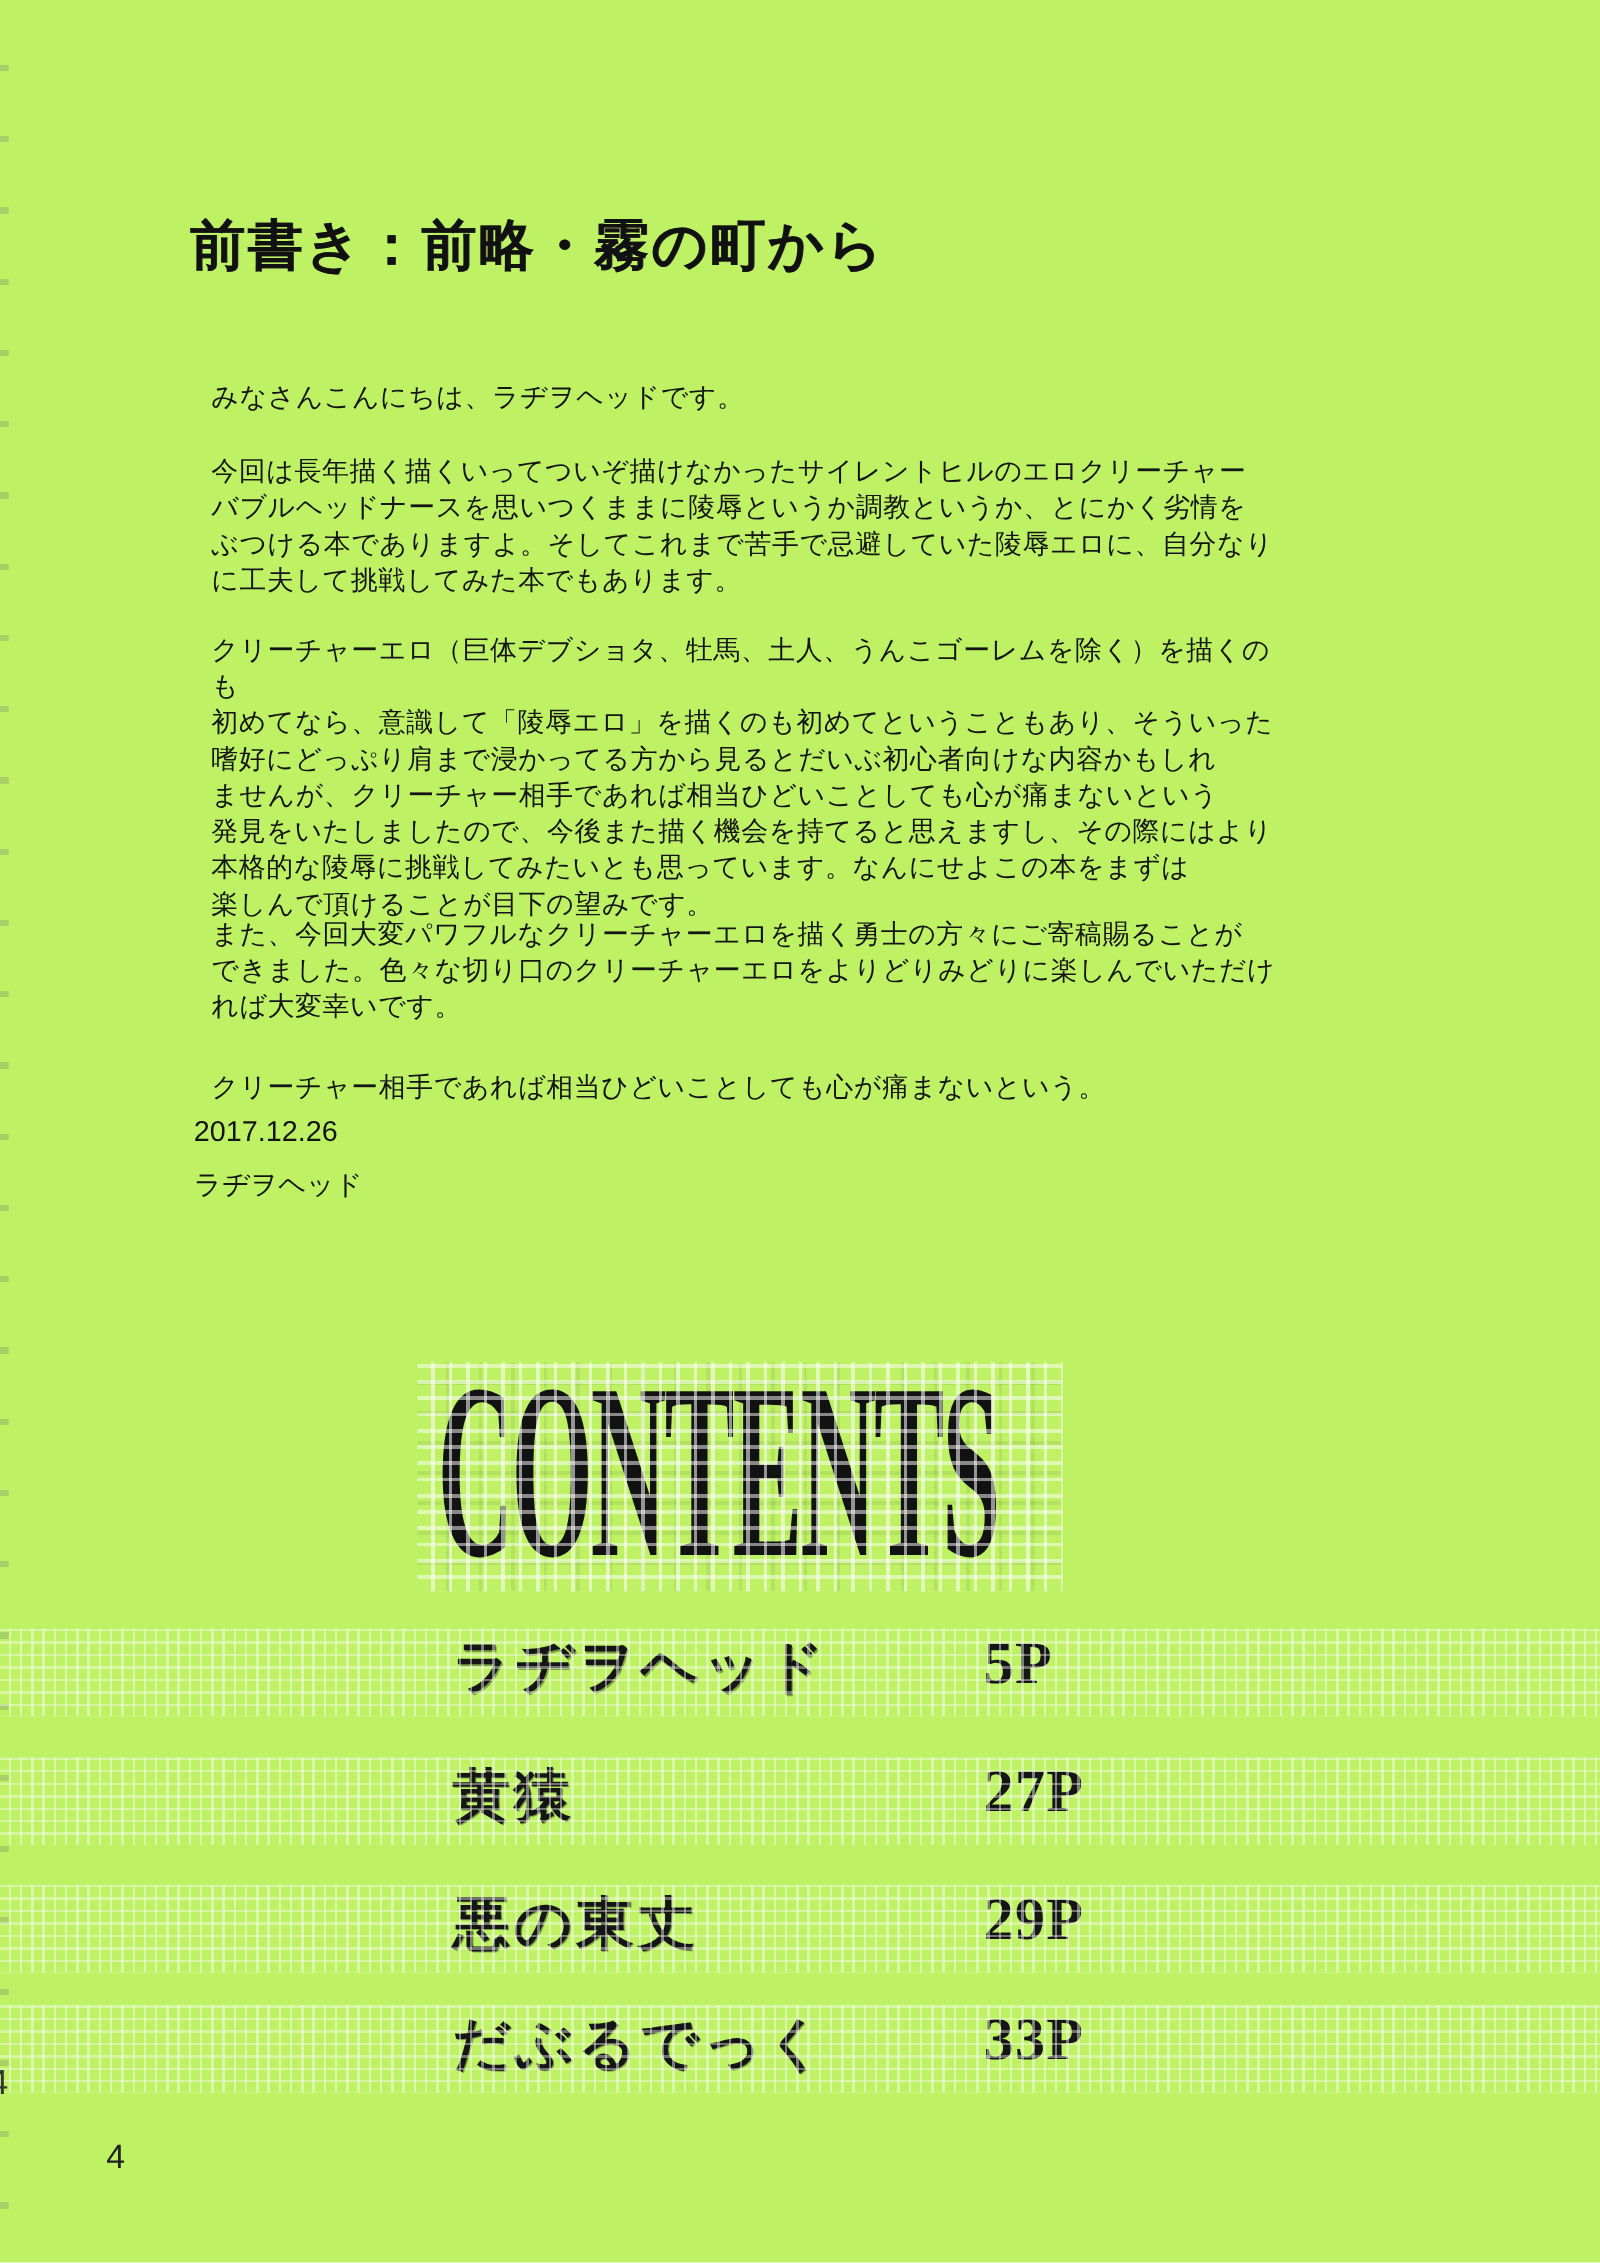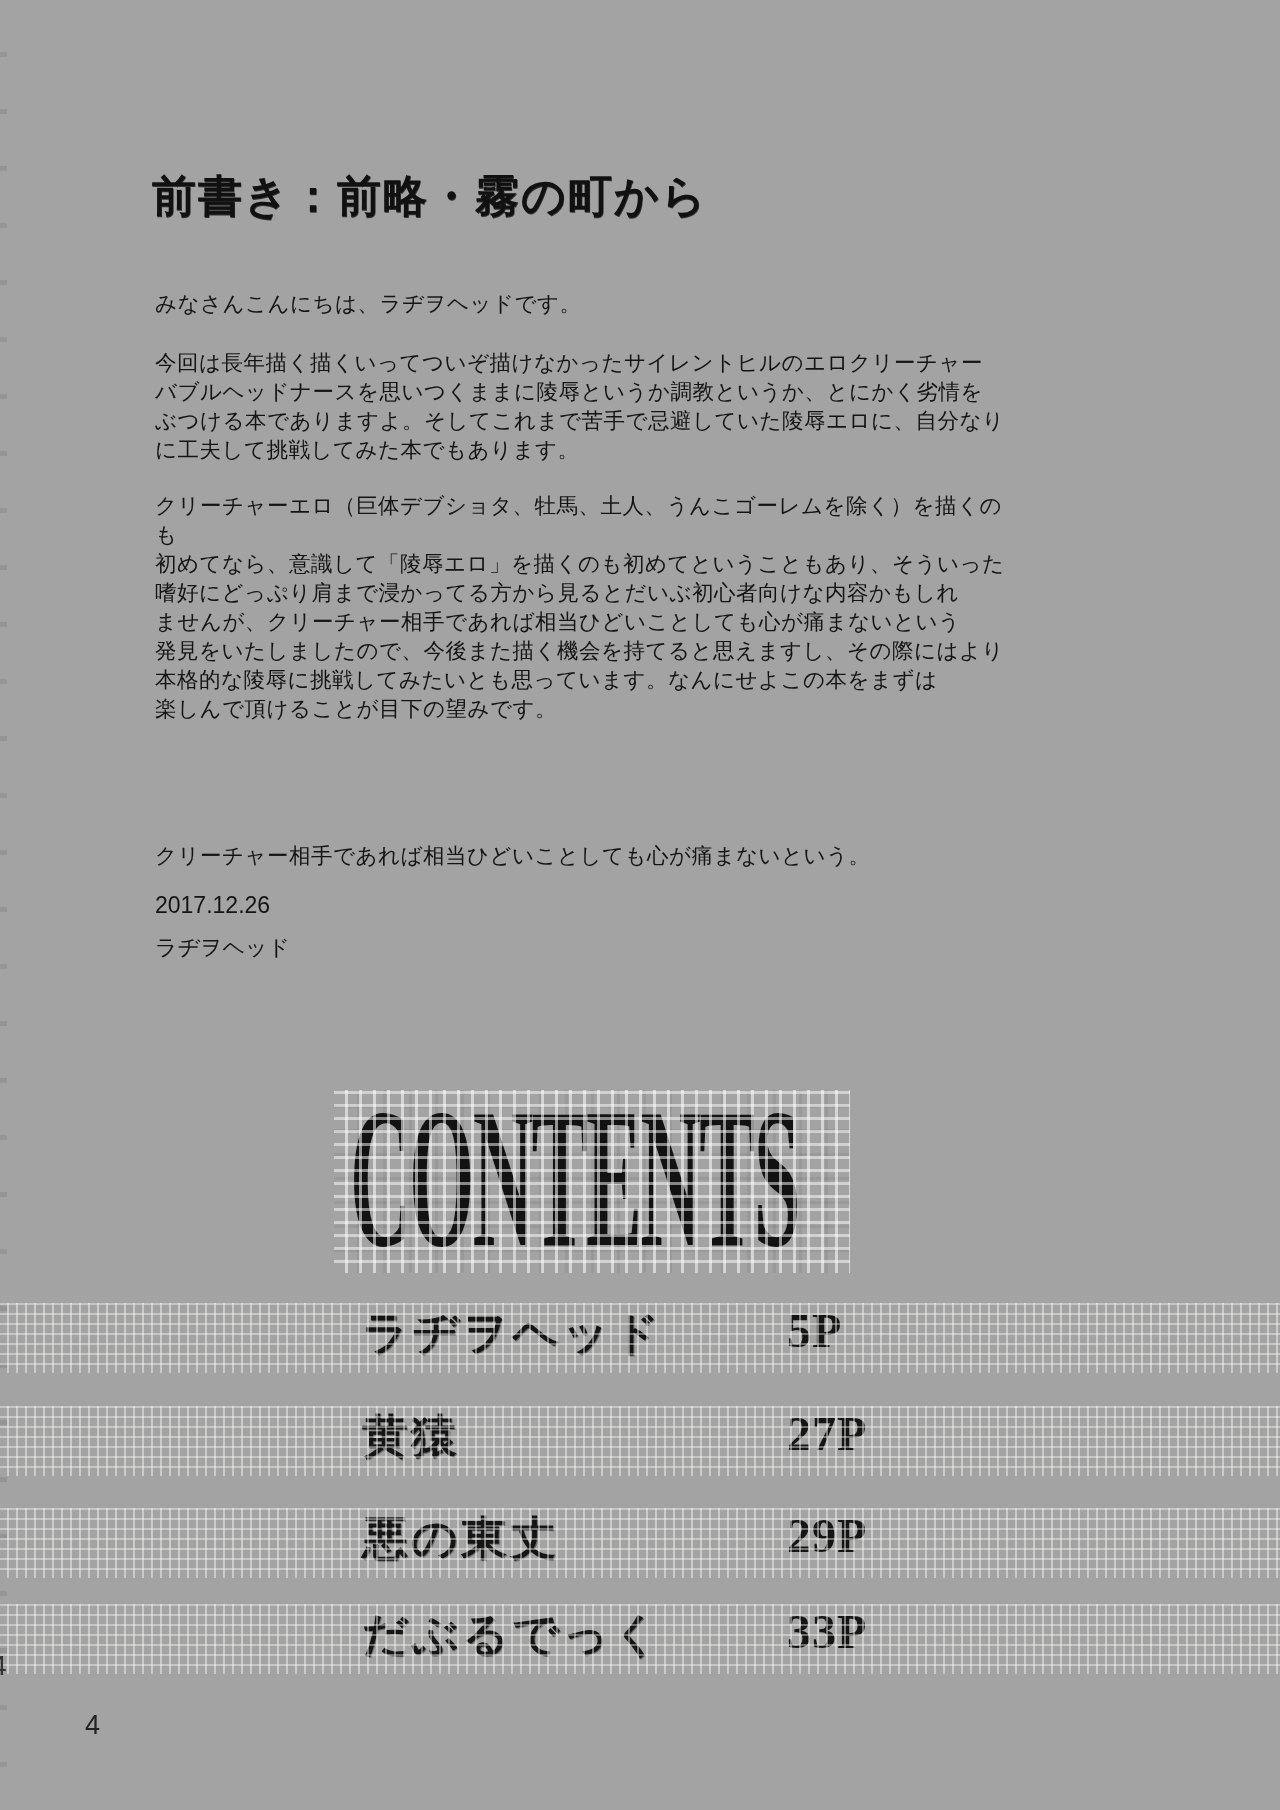--- a/index.html
+++ b/index.html
@@ -1,39 +1,39 @@
 <!DOCTYPE html>
 <html><head>
 <meta charset="utf-8">
 <style>
   html,body{margin:0;padding:0;background:#ffffff;}
   .page{
     position:relative;
     width:1280px;height:1810px;
-    background:#a3a3a3;
+    background:#bef264;
     overflow:hidden;
     color:#161616;
     font-family:"Liberation Serif","DejaVu Serif",serif;
   }
   
   .edge-strip{
     position:absolute;left:0;top:0;width:7px;height:100%;
     background:repeating-linear-gradient(180deg,
       transparent 0 52px,
       rgba(110,110,110,0.38) 52px 57px);
     opacity:.7;
   }
   .preface-title{
     position:absolute;left:152px;top:138px;
     font-size:44px;font-weight:bold;letter-spacing:2px;
     color:#111;
     text-shadow:0.5px 0.5px 0 #333;
   }
   .body-par{
-    position:absolute;left:155px;width:860px;margin:0;
+    position:absolute;left:155px;width:860px;margin:14px;
     font-size:21.5px;line-height:29px;
     white-space:pre-line;
     color:#141414;
     letter-spacing:0.5px;
   }
   .p1{top:290px;}
   .p2{top:349px;}
   .p3{top:492px;}
   .p4{top:719px;}
   .p5{top:842px;}
@@ -108,20 +108,23 @@
 バブルヘッドナースを思いつくままに陵辱というか調教というか、とにかく劣情を
 ぶつける本でありますよ。そしてこれまで苦手で忌避していた陵辱エロに、自分なり
 に工夫して挑戦してみた本でもあります。</p>
   <p class="body-par p3">クリーチャーエロ（巨体デブショタ、牡馬、土人、うんこゴーレムを除く）を描くのも
 初めてなら、意識して「陵辱エロ」を描くのも初めてということもあり、そういった
 嗜好にどっぷり肩まで浸かってる方から見るとだいぶ初心者向けな内容かもしれ
 ませんが、クリーチャー相手であれば相当ひどいことしても心が痛まないという
 発見をいたしましたので、今後また描く機会を持てると思えますし、その際にはより
 本格的な陵辱に挑戦してみたいとも思っています。なんにせよこの本をまずは
 楽しんで頂けることが目下の望みです。</p>
+  <p class="body-par p4">また、今回大変パワフルなクリーチャーエロを描く勇士の方々にご寄稿賜ることが
+できました。色々な切り口のクリーチャーエロをよりどりみどりに楽しんでいただけ
+れば大変幸いです。</p>
   <p class="body-par p5">クリーチャー相手であれば相当ひどいことしても心が痛まないという。</p>
 
   <div class="date-line">2017.12.26</div>
   <div class="sig-line">ラヂヲヘッド</div>
 
   <div class="logo-wrap">
     <div class="logo-text">CONTENTS</div>
     <div class="logo-hatch"></div>
   </div>
 

